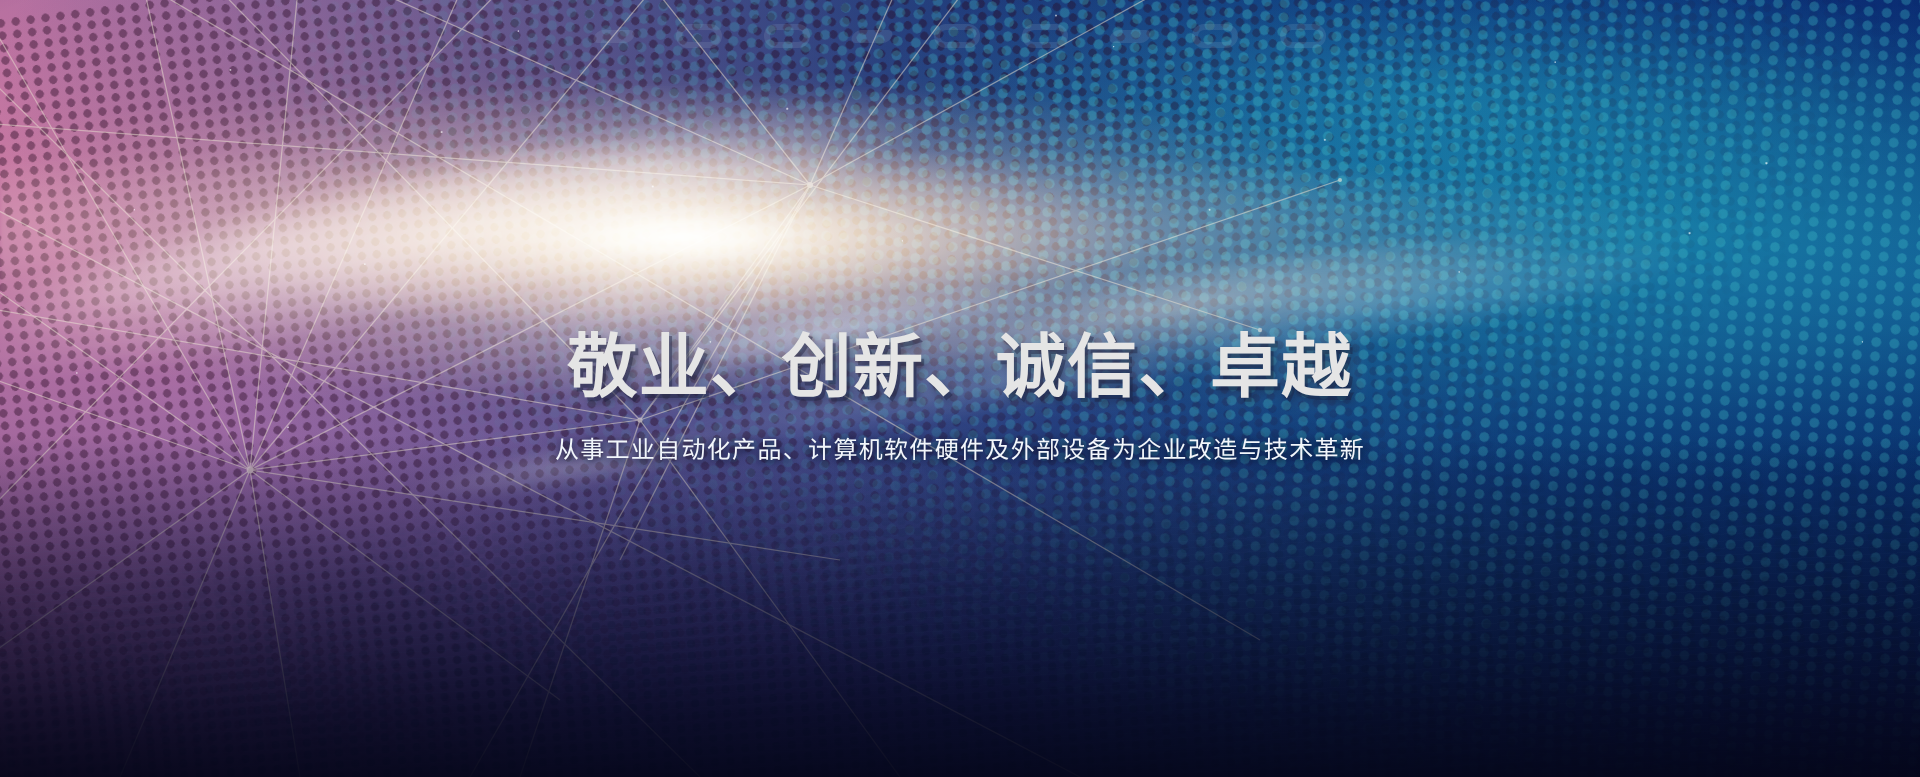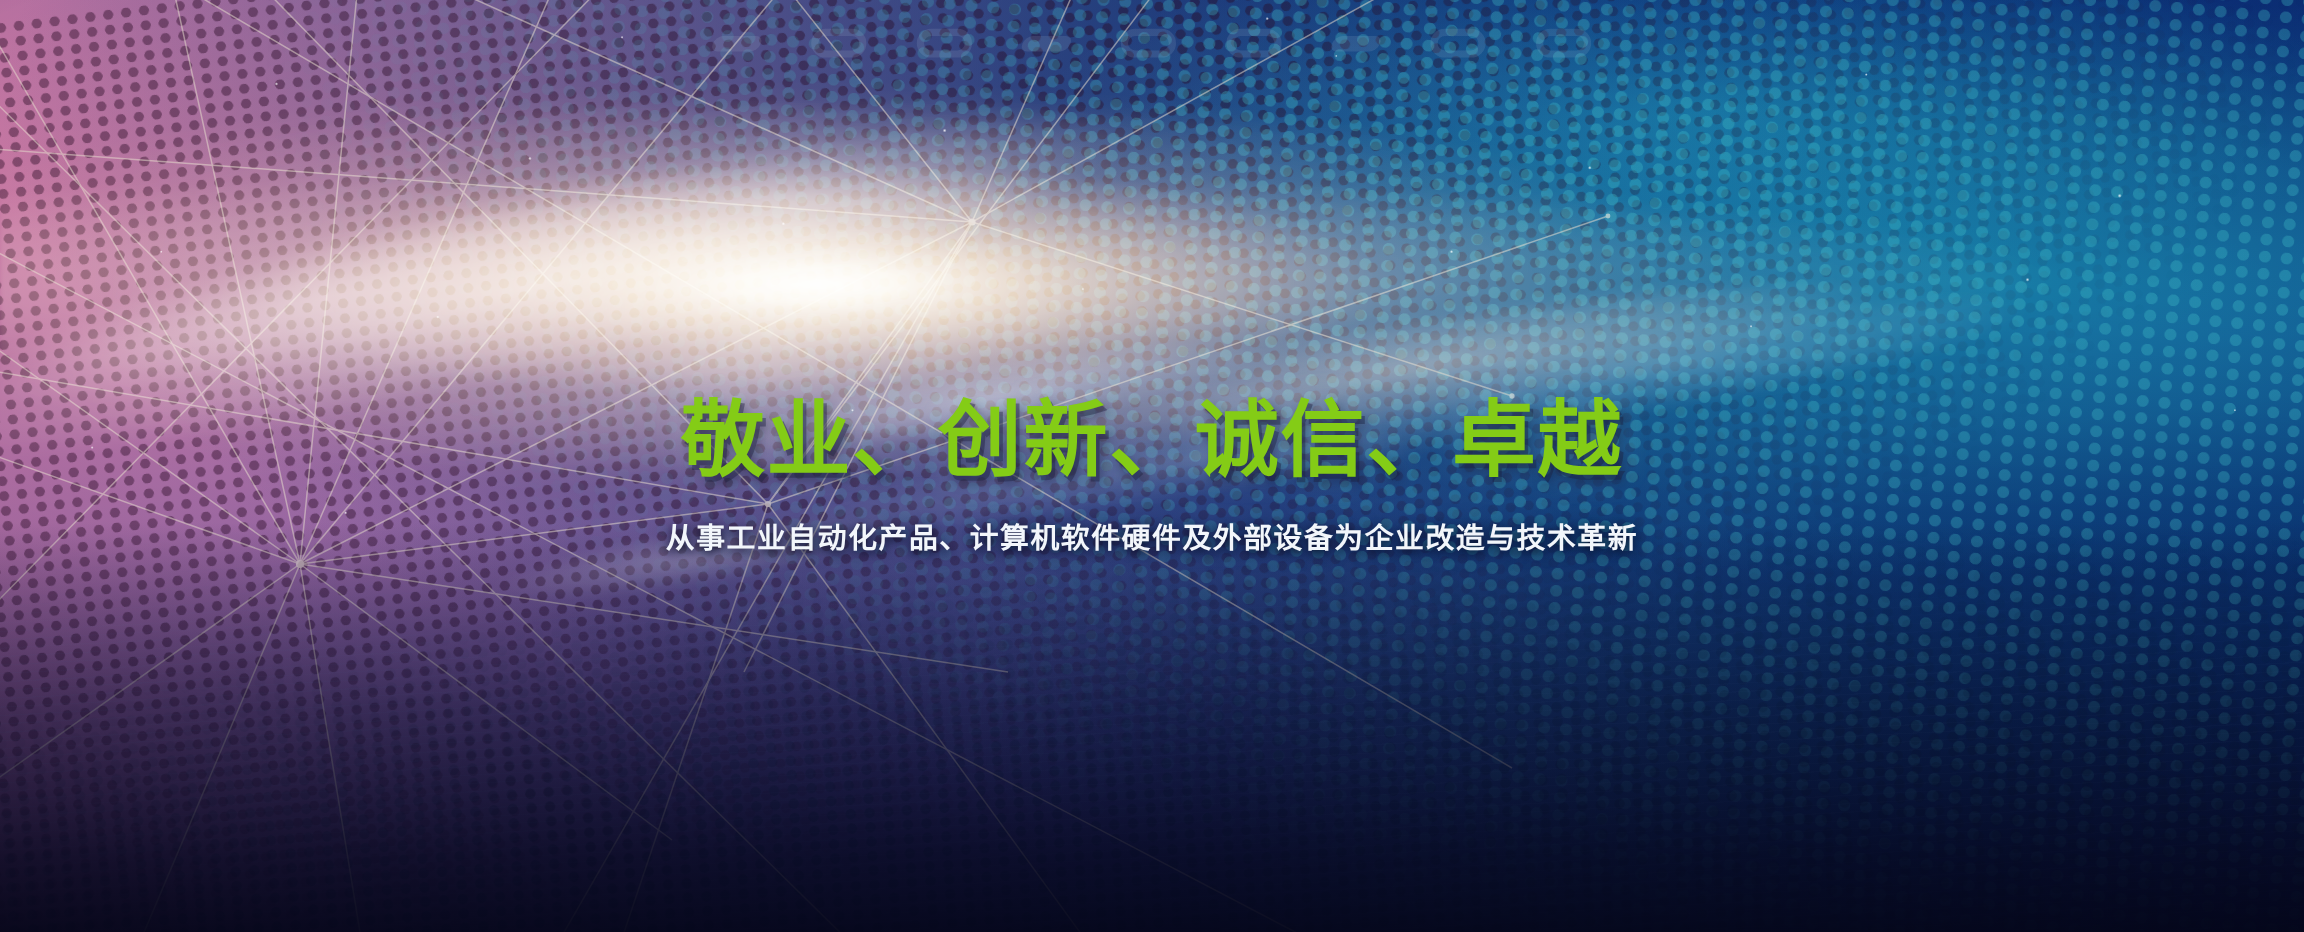--- a/index.html
+++ b/index.html
@@ -207,38 +207,38 @@
     position:absolute;
     left:0; right:0;
     top:330px;
     text-align:center;
     z-index:12;
   }
   .headline{
     font-size:70px;
     line-height:1.06;
     font-weight:bold;
-    color:#84cc16;
+    color:#e5e5e5;
     letter-spacing:.02em;
     text-shadow:
       3px 4px 0 rgba(28,30,60,.40),
       4px 6px 10px rgba(10,14,40,.45),
       0 0 26px rgba(200,230,255,.25);
     white-space:nowrap;
   }
   .sub{
     margin-top:24px;
     font-size:24px;
     line-height:1.85;
     font-weight:400;
     color:#f2f6fb;
     letter-spacing:.055em;
     text-shadow:0 2px 7px rgba(5,10,35,.8), 0 0 16px rgba(10,20,50,.55);
   }
-  .sub div{ white-space:nowrap;font-weight:bold; }
+  .sub div{ white-space:nowrap; }
 </style>
 </head>
 <body>
 
 <div class="banner">
 
   <div class="layer l-space"></div>
   <div class="layer l-rightblue"></div>
   <div class="layer l-tealwave"></div>
 

